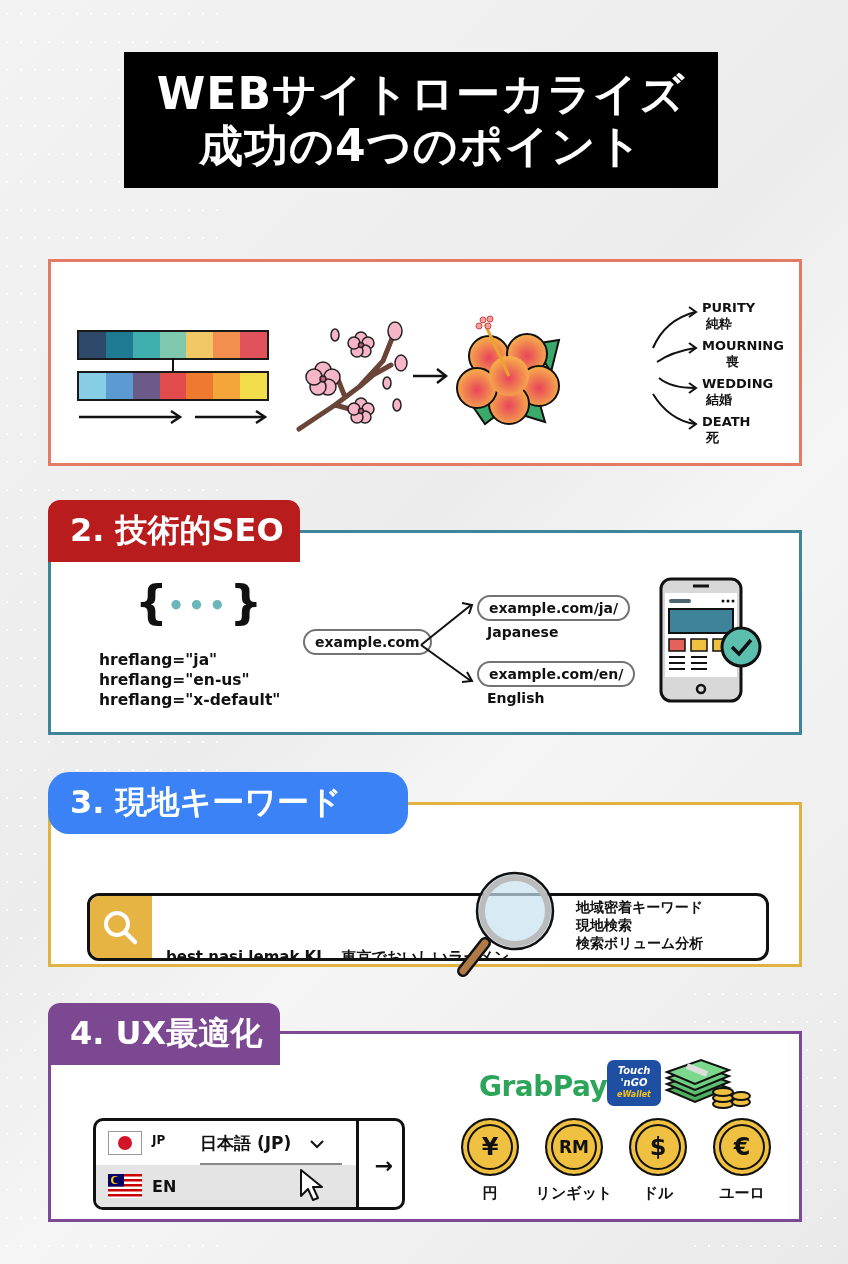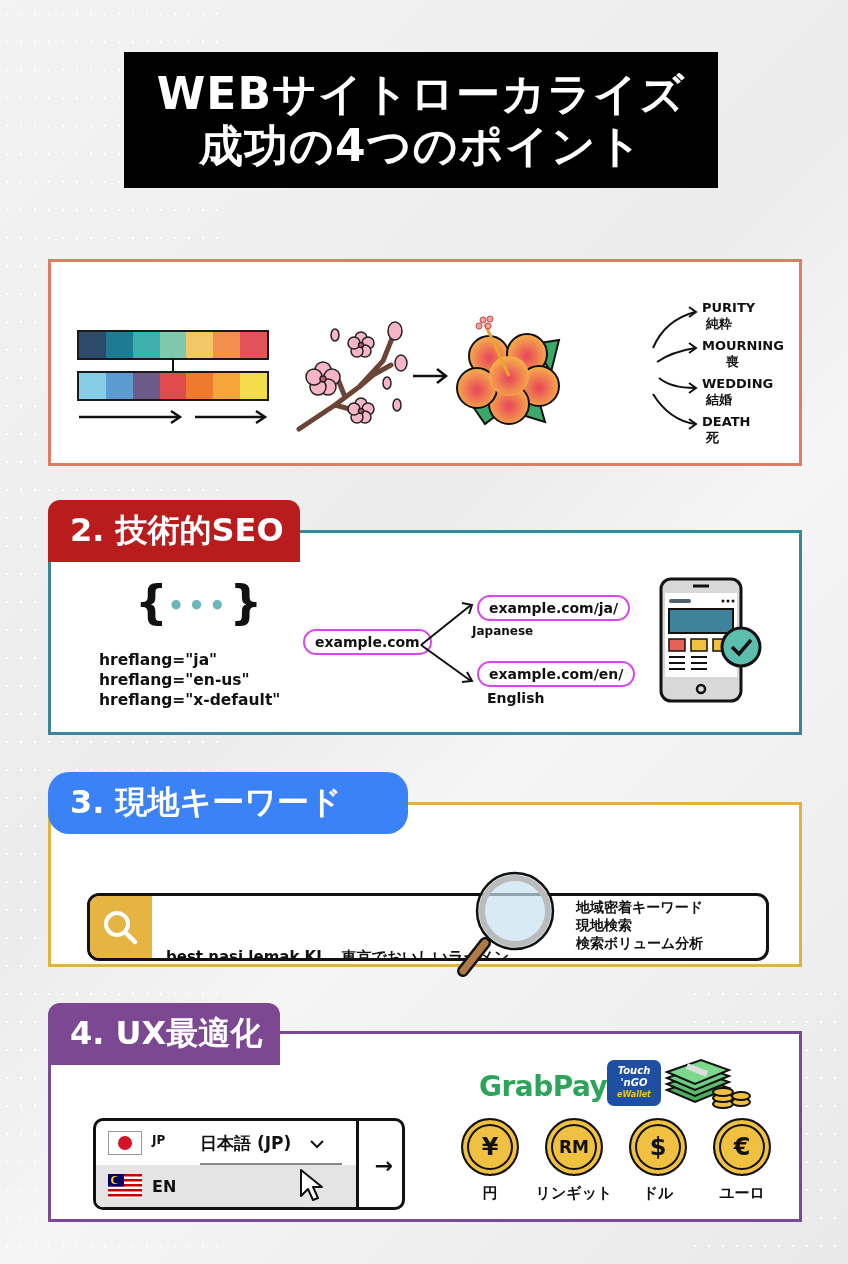--- a/index.html
+++ b/index.html
@@ -61,21 +61,21 @@
 
   
   #s4 { top: 1003px; height: 219px; }
   #s4 .panel { top: 28px; border-color: #7c4a94; }
   #s4 .tab { background: #7c4892; width: 232px; }
 
   .abs { position: absolute; }
   .bold { font-weight: bold; }
 
   .pill {
-    position: absolute; border: 2px solid #d946ef; border-radius: 16px;
+    position: absolute; border: 2px solid #737373; border-radius: 16px;
     background: #fff; font-size: 14px; font-weight: bold;
     padding: 3px 10px; white-space: nowrap;
   }
 
   .searchbar {
     position: absolute; left: 36px; top: 88px; width: 682px; height: 68px;
     border: 3px solid #111; border-radius: 12px; background: #fff; overflow: hidden;
   }
   .searchbar .icon-box {
     position: absolute; left: 0; top: 0; bottom: 0; width: 62px; background: #e5b443;
@@ -239,21 +239,21 @@
     <div class="pill" style="left:252px;top:96px;">example.com</div>
     <svg class="abs" style="left:368px;top:42px" width="60" height="110">
       <g fill="none" stroke="#111" stroke-width="2">
         <path d="M2 70 L52 30"></path>
           <path d="M43 28 L53 30 L50 39"></path>
         <path d="M2 70 L52 106"></path>
           <path d="M48 97 L53 106 L43 107"></path>
       </g>
     </svg>
     <div class="pill" style="left:426px;top:62px;">example.com/ja/</div>
-    <div class="abs bold" style="left:421px;top:91px;font-size:12px;">Japanese</div>
+    <div class="abs bold" style="left:436px;top:91px;font-size:14px;">Japanese</div>
     <div class="pill" style="left:426px;top:128px;">example.com/en/</div>
     <div class="abs bold" style="left:436px;top:157px;font-size:14px;">English</div>
 
     <svg class="abs" style="left:606px;top:44px" width="112" height="128" viewBox="0 0 112 128">
       <rect x="4" y="2" width="80" height="122" rx="10" fill="#d8d8d8" stroke="#111" stroke-width="3"></rect>
       <rect x="8" y="16" width="72" height="84" fill="#fff"></rect>
       <line x1="36" y1="9" x2="52" y2="9" stroke="#111" stroke-width="3"></line>
       <circle cx="44" cy="112" r="4" fill="none" stroke="#111" stroke-width="2.5"></circle>
       <rect x="12" y="22" width="22" height="4" rx="2" fill="#4a6470"></rect>
       <circle cx="66" cy="24" r="1.5" fill="#111"></circle>

